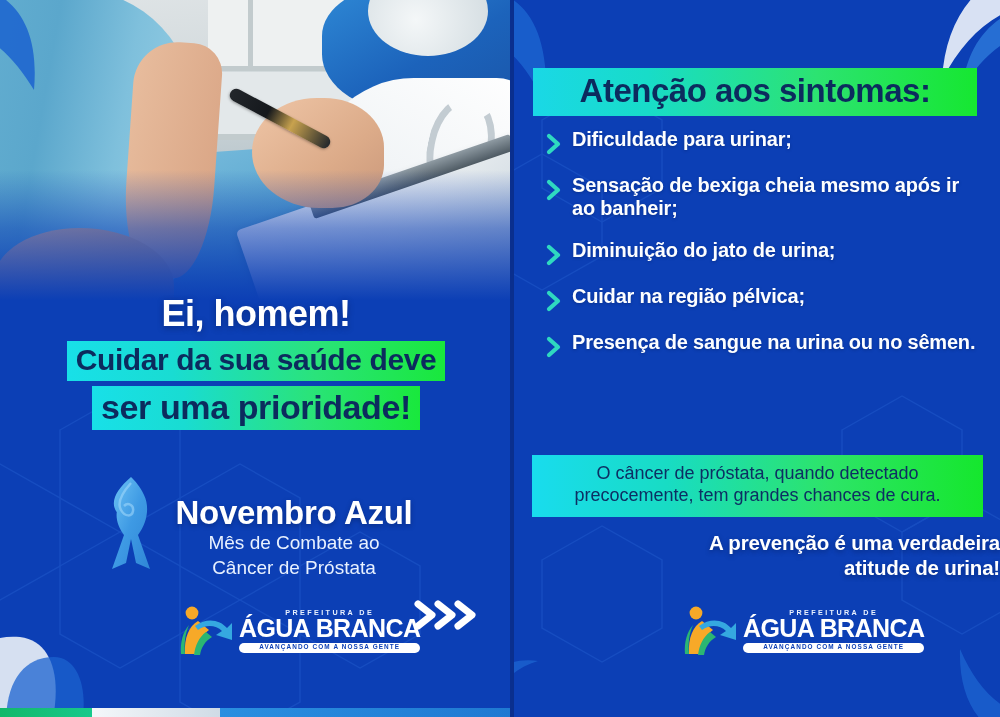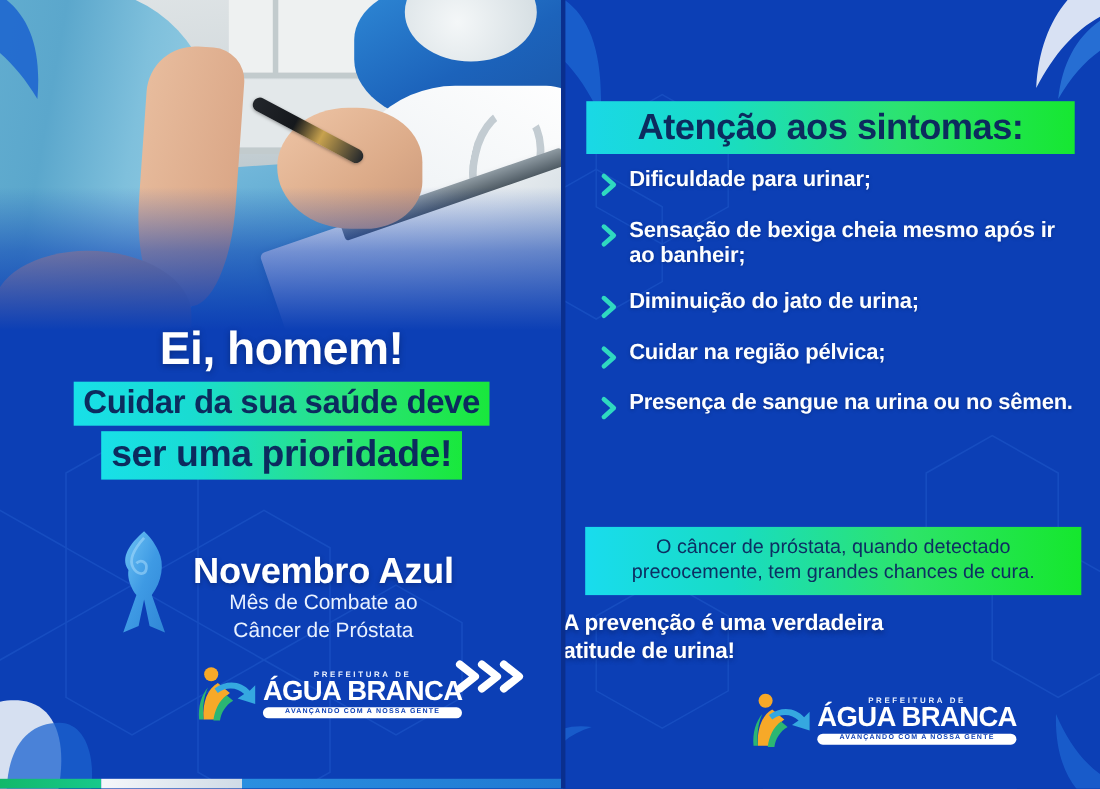--- a/index.html
+++ b/index.html
@@ -111,21 +111,21 @@
   }
   .photo-fade{
     position:absolute; left:0; bottom:0; width:512px; height:130px;
     background:linear-gradient(180deg,rgba(12,63,181,0) 0%,rgba(12,63,181,.55) 45%,#0c3fb5 100%);
   }
 
   
   .left-content{ position:absolute; left:0; top:296px; width:512px; z-index:12; }
 
   .ei-title{
-    text-align:center; color:#ffffff; font-weight:900; font-size:42px;
+    text-align:center; color:#ffffff; font-weight:900; font-size:36px;
     letter-spacing:-.5px; line-height:1;
     text-shadow:0 2px 6px rgba(4,22,70,.45);
     margin-bottom:9px;
   }
   .hl-row{ display:flex; justify-content:center; margin-bottom:5px; }
   .hl{
     display:inline-block;
     background:linear-gradient(90deg,#18e0e8 0%,#19dcd2 28%,#2ae37a 66%,#19e83c 100%);
     color:#0c2b5e; font-weight:900; letter-spacing:-.4px;
     padding:4px 9px 6px; line-height:1;
@@ -142,21 +142,21 @@
   .nov-title{
     color:#fff; font-weight:900; font-size:33px; line-height:1.04;
     letter-spacing:-.3px; text-shadow:0 2px 5px rgba(4,22,70,.4);
   }
   .nov-sub{
     color:#e8f1ff; font-weight:400; font-size:19px; line-height:1.18;
     text-align:center; margin-top:2px;
   }
 
   
-  .right-content{ position:absolute; left:0; top:0; width:488px; height:554px; z-index:12;margin-top:24px; }
+  .right-content{ position:absolute; left:0; top:0; width:488px; height:554px; z-index:12; }
 
   .heading-hl{
     position:absolute; left:21px; top:68px; width:444px;
     background:linear-gradient(90deg,#1ad8e6 0%,#18dcc8 26%,#2ce371 64%,#16e731 100%);
     color:#0c2b5e; font-weight:900; font-size:33px; letter-spacing:-.5px;
     padding:6px 0 9px; text-align:center; line-height:1;
   }
 
   .bullets{ position:absolute; left:34px; top:128px; width:440px; }
   .bullet{ display:flex; align-items:flex-start; gap:10px; margin-bottom:19px; }
@@ -166,21 +166,21 @@
     letter-spacing:-.2px; text-shadow:0 1px 3px rgba(4,22,70,.35);
   }
 
   .callout{
     position:absolute; left:20px; top:455px; width:451px;
     background:linear-gradient(90deg,#19dcee 0%,#18dcc4 30%,#2de468 66%,#15e72d 100%);
     color:#0d2f63; font-weight:400; font-size:18px; line-height:1.22;
     text-align:center; padding:8px 10px 10px;
   }
   .closing{
-    position:absolute; left:0; top:530px; width:488px; text-align:left;
+    position:absolute; left:0; top:530px; width:488px; text-align:right;
     color:#ffffff; font-weight:900; font-size:20.5px; line-height:1.22;
     letter-spacing:-.2px; text-shadow:0 2px 5px rgba(4,22,70,.45);
   }
 
   
   .logo{ display:flex; align-items:center; gap:5px; }
   .logo-mark{ width:56px; height:54px; flex:0 0 auto; }
   .logo-words{ line-height:1; }
   .logo-pref{
     color:#e9f1ff; font-size:7.2px; font-weight:700; letter-spacing:2.4px;

